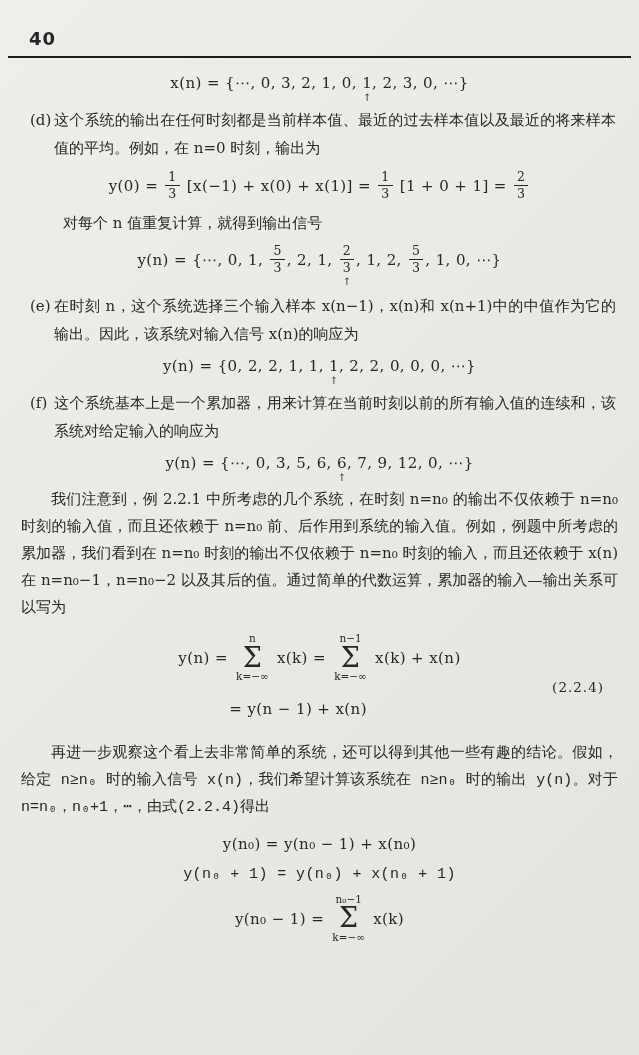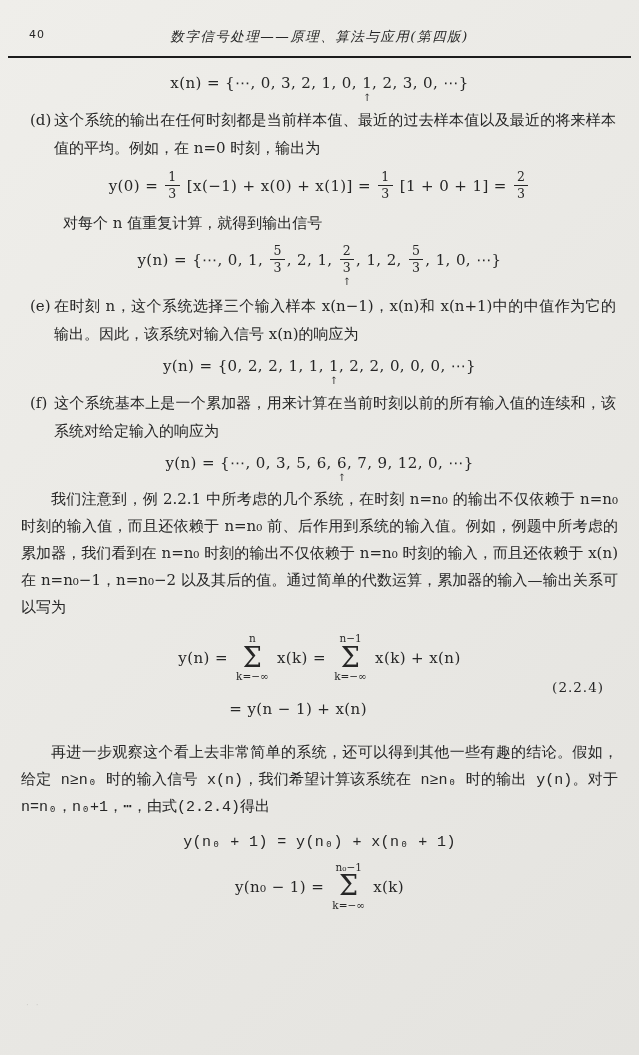--- a/index.html
+++ b/index.html
@@ -6,21 +6,21 @@
   body{
     width:639px;height:1055px;overflow:hidden;box-sizing:border-box;
     background:linear-gradient(135deg,#efeeea 0%,#e9e8e4 55%,#e4e3df 100%);
     color:#262626;
     font-family:"DejaVu Serif","Liberation Serif",serif;
     font-size:15px;
   }
   .page{padding:26px 21px 0 21px;box-sizing:border-box;}
   
   .header{position:relative;height:26px;}
-  .page-num{position:absolute;left:8px;top:2px;font-size:11px;letter-spacing:1px;font-family:"DejaVu Sans","Liberation Sans",sans-serif;}
+  .page-num{position:absolute;left:8px;top:2px;font-size:18px;letter-spacing:1px;font-family:"DejaVu Sans","Liberation Sans",sans-serif;font-weight:bold;}
   .head-title{position:absolute;left:0;right:0;top:2px;text-align:center;font-size:13.5px;letter-spacing:1.5px;font-style:italic;}
   .head-rule{height:2px;background:#1c1c1c;margin:4px -13px 0 -13px;}
   
   p.body-text{margin:0;text-align:justify;line-height:27px;}
   .indent{text-indent:2em;}
   .item{display:flex;line-height:28px;margin-top:6px;}
   .item-label{flex:0 0 33px;padding-left:9px;box-sizing:border-box;}
   .item-text{flex:1;text-align:justify;padding-right:2px;}
   .plain-line{margin:0;line-height:27px;padding-left:42px;}
   
@@ -44,21 +44,20 @@
   .wrap{position:relative;width:639px;height:1055px;}
 </style>
 </head>
 <body>
 
 <div class="wrap">
 <div class="page">
 
   <div class="header">
     <span class="page-num">40</span>
-    <span class="head-title">数字信号处理——原理、算法与应用(第四版)</span>
   </div>
   <div class="head-rule"></div>
 
   <div class="eq eq-seq" style="margin-top:16px;">
     <span>x(n) = {⋯, 0, 3, 2, 1, 0, </span><span class="mark"><span>1</span><span class="arrow">↑</span></span><span>, 2, 3, 0, ⋯}</span>
   </div>
 
   <div class="item">
     <span class="item-label">(d)</span>
     <span class="item-text">这个系统的输出在任何时刻都是当前样本值、最近的过去样本值以及最近的将来样本值的平均。例如，在 n=0 时刻，输出为</span>
@@ -120,20 +119,21 @@
         <span>x(k) + x(n)</span>
       </div>
       <div class="l2">= y(n − 1) + x(n)</div>
     </div>
     <span class="eq-label">(2.2.4)</span>
   </div>
 
 
   <p class="body-text indent" style="margin-top:22px;font-family:Liberation Mono, monospace;">再进一步观察这个看上去非常简单的系统，还可以得到其他一些有趣的结论。假如，给定 n≥n₀ 时的输入信号 x(n)，我们希望计算该系统在 n≥n₀ 时的输出 y(n)。对于 n=n₀，n₀+1，⋯，由式(2.2.4)得出</p>
 
+  <div class="eq" style="margin:14px 0 0 0;">y(n₀) = y(n₀ − 1) + x(n₀)</div>
 
   <div class="eq" style="margin:13px 0 9px 0;font-family:Liberation Mono, monospace;">y(n₀ + 1) = y(n₀) + x(n₀ + 1)</div>
 
 
   <div class="eq" style="margin:12px 0 10px 0;">
     <span>y(n₀ − 1) =</span>
     <span class="sum">
           <span class="lim">n₀−1</span>
           <span class="sigma">Σ</span>
           <span class="lim">k=−∞</span>

